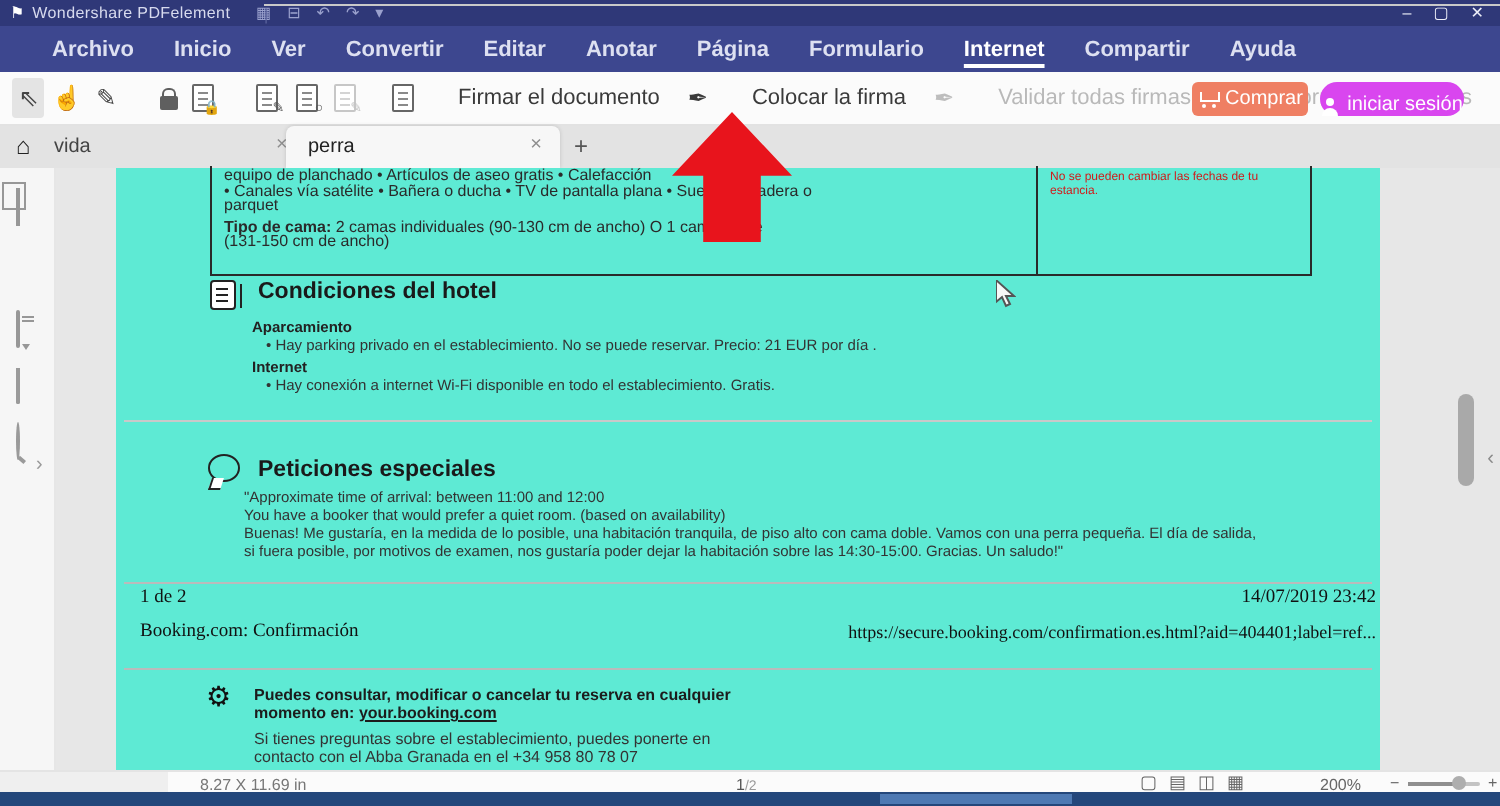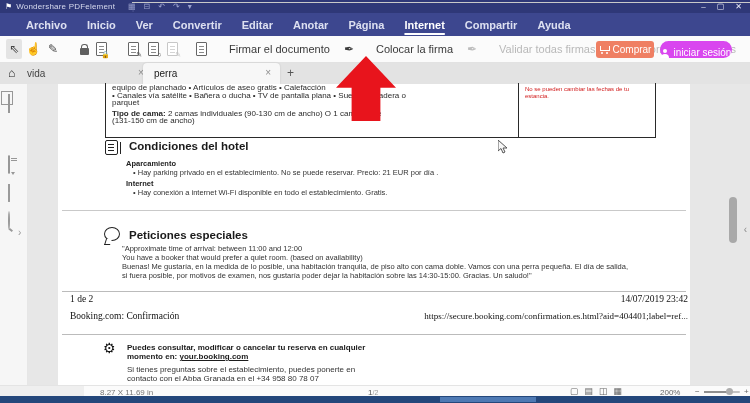--- a/index.html
+++ b/index.html
@@ -63,21 +63,21 @@
   .i-comment{width:12px;height:9px;border:1px solid #979797;border-radius:2px;position:relative}
   .i-comment::before{content:"";position:absolute;left:2px;top:2px;width:6px;height:1px;background:#979797;box-shadow:0 2px 0 #979797}
   .i-comment::after{content:"";position:absolute;left:2px;bottom:-4px;border:2px solid transparent;border-top:3px solid #979797}
   .i-clip{width:7px;height:12px;border:1.5px solid #9a9a9a;border-top:none;border-radius:0 0 4px 4px;transform:rotate(40deg)}
   .i-search{width:9px;height:9px;border:1.5px solid #9a9a9a;border-radius:50%;position:relative}
   .i-search::after{content:"";position:absolute;width:4px;height:1.5px;background:#9a9a9a;right:-4px;bottom:-1px;transform:rotate(40deg)}
   .sb-expand{position:absolute;left:18px;top:143px;font-size:10px;color:#9a9a9a}
 
   
   .docarea{position:absolute;top:84px;bottom:18px;left:28px;right:0;background:#e7e7e7}
-  .page{position:absolute;left:30px;top:0;width:632px;height:301px;background:#ffffff;color:#222}
+  .page{position:absolute;left:30px;top:0;width:632px;height:301px;background:#5eead4;color:#222}
   .vthumb{position:absolute;left:701px;top:113px;width:8px;height:46px;background:#a9a9a9;border-radius:4px}
   .rp-collapse{position:absolute;right:3px;top:140px;font-size:10px;color:#8b8b8b}
 
   
   .ptable{position:absolute;left:47px;top:-1px;width:551px;height:55px;border:1px solid #2a2a2a;border-top:none}
   .ptable .divider{position:absolute;left:412px;top:0;bottom:0;width:1px;background:#2a2a2a}
   .cell-left{position:absolute;left:6px;top:1px;width:400px;font-size:8px;line-height:7.6px;color:#2a2a2a}
   .bedrow{margin-top:3px}
   .cell-right{position:absolute;left:419px;top:3px;width:128px;font-size:6px;line-height:7px;color:#d11a1a}
   b{font-weight:bold}
@@ -147,20 +147,21 @@
 </div>
 
 <div class="menubar">
   <span class="menu-item">Archivo</span>
   <span class="menu-item">Inicio</span>
   <span class="menu-item">Ver</span>
   <span class="menu-item">Convertir</span>
   <span class="menu-item">Editar</span>
   <span class="menu-item">Anotar</span>
   <span class="menu-item">Página</span>
+  <span class="menu-item">Formulario</span>
   <span class="menu-item active">Internet</span>
   <span class="menu-item">Compartir</span>
   <span class="menu-item">Ayuda</span>
 </div>
 
 <div class="toolbar">
   <span class="tico pressed">⇖</span>
   <span class="tico">☝</span>
   <span class="tico">✎</span>
   <span class="tgroupgap"></span>

